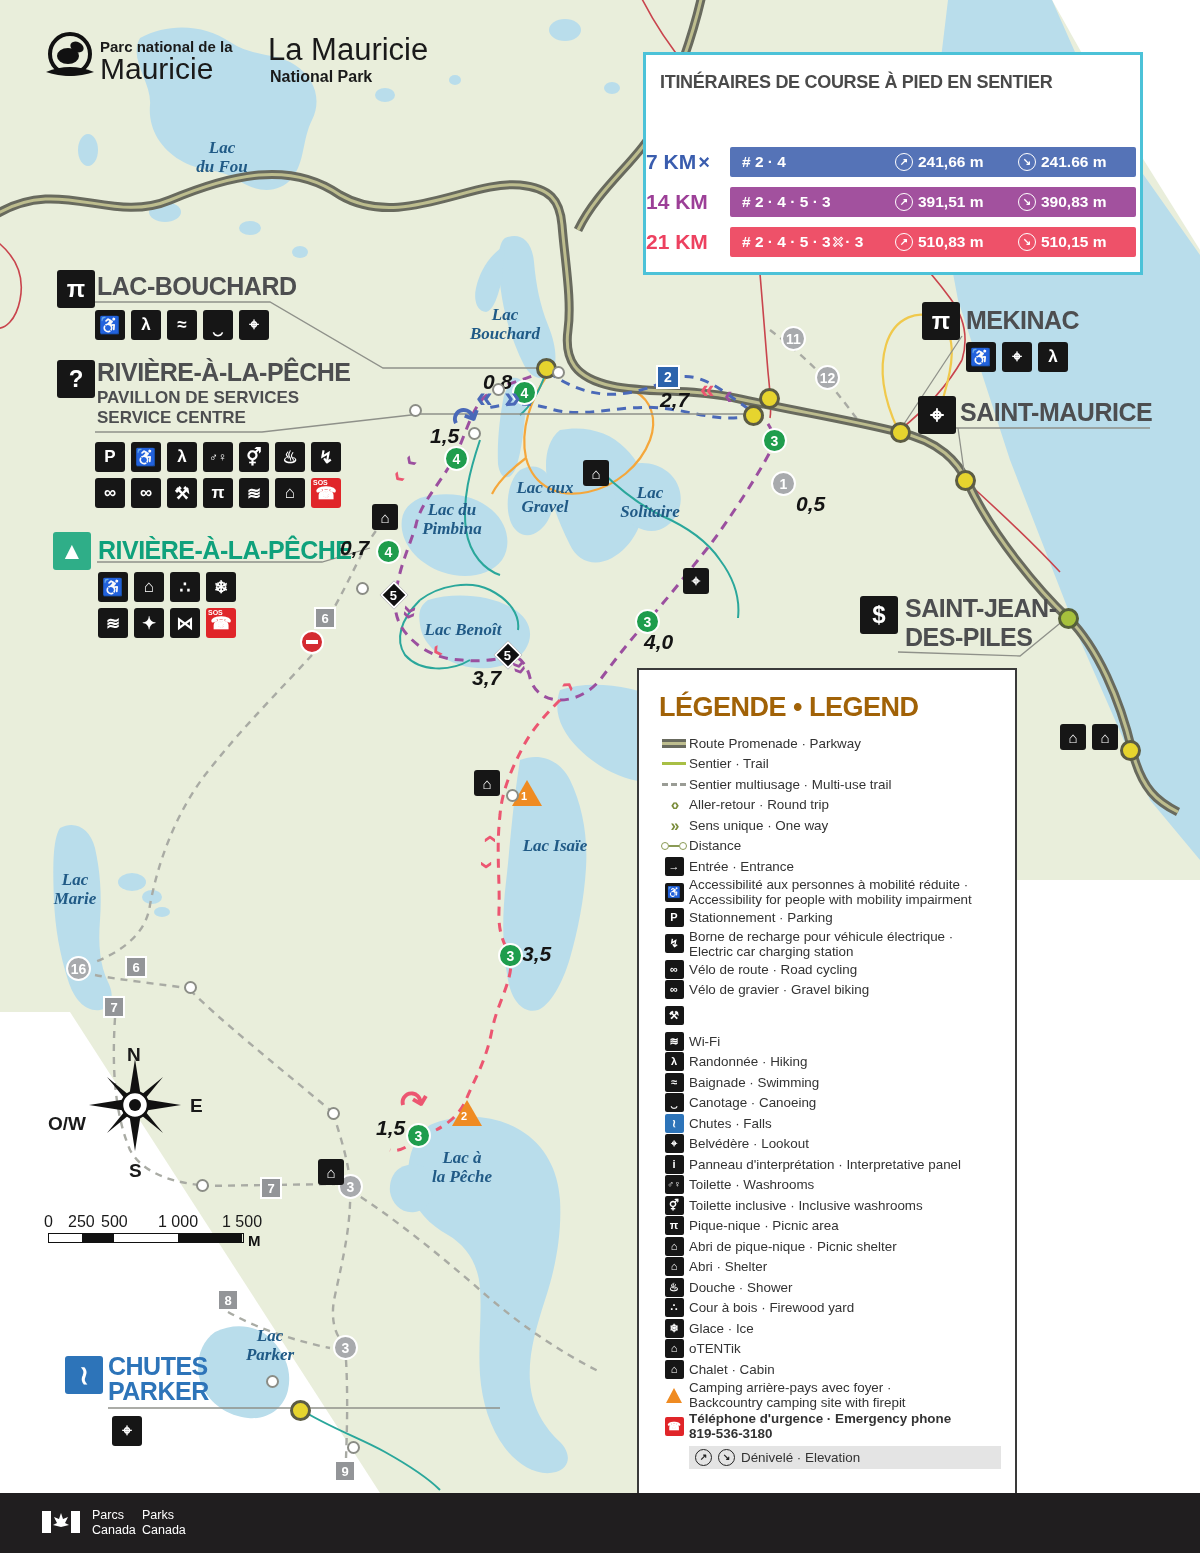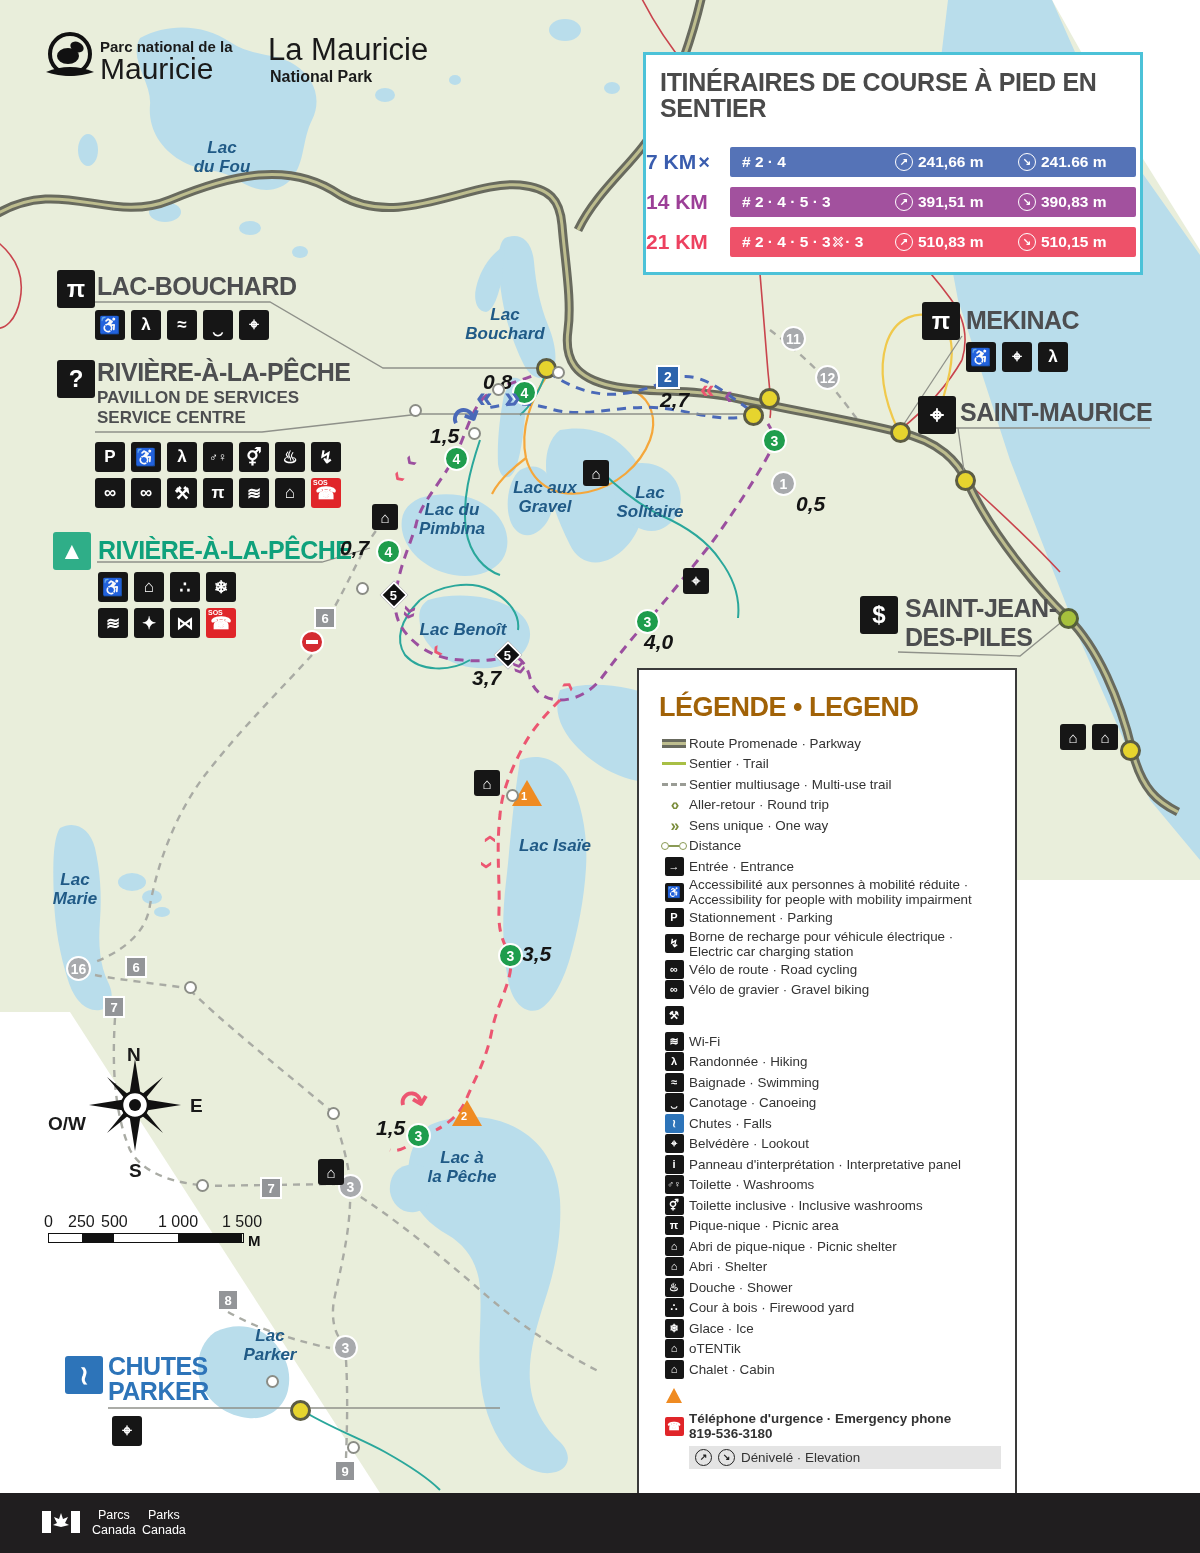--- a/index.html
+++ b/index.html
@@ -19,21 +19,21 @@
   .sos-small{position:absolute;top:1px;left:2px;font-size:7px;font-weight:bold;}
   
   .co-title{position:absolute;font-weight:bold;font-size:25px;color:#4d4e50;letter-spacing:-.5px;white-space:nowrap;}
   .co-sub{position:absolute;font-weight:bold;font-size:17px;color:#4d4e50;white-space:nowrap;}
   .green-t{color:#0fa17c;}
   .blue-t{color:#2d74b9;white-space:pre-line;line-height:25px;}
   .iconrow{position:absolute;display:flex;gap:6px;}
   
   #itin{position:absolute;left:643px;top:52px;width:500px;height:223px;background:#fff;
         border:3px solid #4cc2d8;box-sizing:border-box;}
-  #itin .ti{font-weight:bold;font-size:25px;color:#4a4a4a;line-height:26px;margin:14px 0 0 14px;letter-spacing:-.3px;}
+  #itin .ti{font-weight:bold;font-size:18px;color:#4a4a4a;line-height:26px;margin:14px 0 0 14px;letter-spacing:-.3px;}
   .itrow{position:absolute;height:30px;display:flex;align-items:center;}
   .itlab{position:absolute;font-weight:bold;font-size:21px;width:78px;text-align:left;display:flex;align-items:center;}
   .itbar{position:absolute;left:84px;width:406px;height:30px;border-radius:2px;color:#fff;
          display:flex;align-items:center;font-weight:bold;font-size:15.5px;}
   .bar-blue{background:#5573b7;} .bar-purple{background:#a2519e;} .bar-pink{background:#ee5169;}
   .lab-blue{color:#3a5dae;} .lab-purple{color:#9c3f97;} .lab-pink{color:#ed4160;}
   .seg{margin-left:12px;white-space:nowrap;}
   .gain{position:absolute;left:165px;display:flex;align-items:center;gap:5px;}
   .loss{position:absolute;left:288px;display:flex;align-items:center;gap:5px;}
   .circ{width:16px;height:16px;border-radius:50%;border:1.6px solid #fff;display:inline-flex;
@@ -61,21 +61,21 @@
   .sw-dist u{width:10px;height:2px;background:#8a9a55;text-decoration:none;}
   .ltri{width:0;height:0;border-left:8px solid transparent;border-right:8px solid transparent;
         border-bottom:15px solid #ef8b22;}
   .ltri.fam{border-bottom-color:#f0973a;}
   .elev{background:#e4e4e4;width:100%;display:flex;align-items:center;gap:6px;padding:3px 6px;}
   .ecirc{width:15px;height:15px;border:1.5px solid #222;border-radius:50%;display:inline-flex;
          align-items:center;justify-content:center;font-size:9px;color:#222;font-weight:bold;}
   .bold{font-weight:bold;}
   
   .lake{position:absolute;color:#205a86;font-weight:bold;font-style:italic;font-size:17px;
-        text-align:center;white-space:pre-line;line-height:19px;}
+        text-align:center;white-space:pre-line;line-height:19px;font-family:Liberation Serif, serif;}
   .dist{position:absolute;color:#141414;font-weight:bold;font-style:italic;font-size:21px;}
   .cg,.cgr{position:absolute;width:25px;height:25px;border-radius:50%;border:2px solid #fff;
         color:#fff;font-weight:bold;font-size:14px;display:flex;align-items:center;justify-content:center;box-sizing:border-box;}
   .cg{background:#1f9d4d;} .cgr{background:#a8aaad;}
   .bsq{position:absolute;width:24px;height:24px;background:#2c63ad;border:2px solid #fff;color:#fff;
        font-weight:bold;font-size:14px;display:flex;align-items:center;justify-content:center;box-sizing:border-box;}
   .gsq{position:absolute;width:22px;height:22px;background:#939598;border:2px solid #fff;color:#fff;
        font-weight:bold;font-size:13px;display:flex;align-items:center;justify-content:center;box-sizing:border-box;}
   .dia{position:absolute;width:20px;height:20px;background:#111;border:2px solid #fff;transform:rotate(45deg);
        display:flex;align-items:center;justify-content:center;box-sizing:border-box;}
@@ -101,21 +101,21 @@
   #hdr-en-small{left:270px;top:68px;font-size:16px;font-weight:bold;color:#1a1a1a;}
   
   .cmp{position:absolute;font-weight:bold;font-size:19px;color:#1a1a1a;}
   .sb-num{position:absolute;top:1213px;font-size:16px;color:#1a1a1a;}
   #scalebar{position:absolute;left:48px;top:1233px;width:196px;height:10px;border:1.5px solid #111;
             box-sizing:border-box;display:flex;}
   #scalebar i{display:block;height:100%;}
   .sb-m{position:absolute;left:248px;top:1232px;font-size:15px;font-weight:bold;color:#111;}
   
   #footer{position:absolute;left:0;top:1493px;width:1200px;height:60px;background:#201e1f;color:#fff;}
-  .f-tx{position:absolute;font-size:12.5px;line-height:15px;white-space:pre-line;color:#fff;text-align:center;}
+  .f-tx{position:absolute;font-size:12.5px;line-height:15px;white-space:pre-line;color:#fff;}
 </style>
 </head>
 <body>
 
 <svg id="canvas" viewBox="0 0 1200 1553">
 
   <rect x="0" y="0" width="1200" height="1493" fill="#e9eedb"></rect>
 
   <polygon points="0,1012 70,1012 380,1493 0,1493" fill="#fff"></polygon>
   <polygon points="1016,880 1200,880 1200,1493 1016,1493" fill="#fff"></polygon>
@@ -682,20 +682,22 @@
   <div class="lrow">
       <span class="lsw">
         <span class="ltile">⌂</span>
       </span>
       <span class="ltx">Chalet · Cabin</span>
     </div>
   <div class="lrow two">
       <span class="lsw">
         <span class="ltri"></span>
       </span>
+      <span class="ltx">Camping arrière-pays avec foyer ·
+Backcountry camping site with firepit</span>
     </div>
   <div class="lrow two bold">
       <span class="lsw">
         <span class="ltile red">☎</span>
       </span>
       <span class="ltx">Téléphone d'urgence · Emergency phone
 819-536-3180</span>
     </div>
   <div class="lrow" style="margin-top:4px">
       <span class="lsw"></span>

